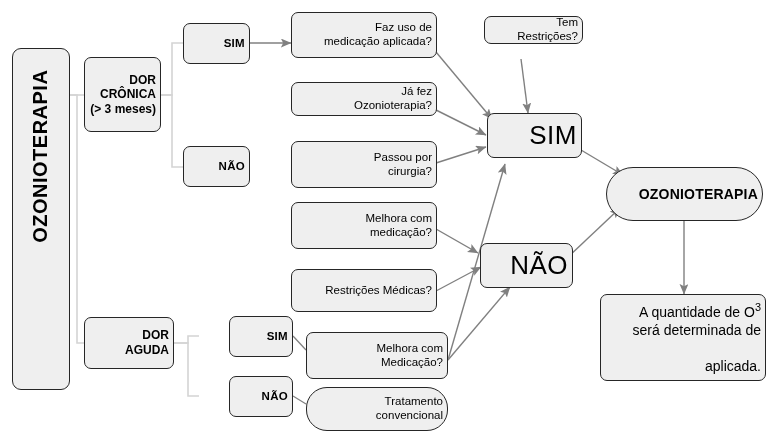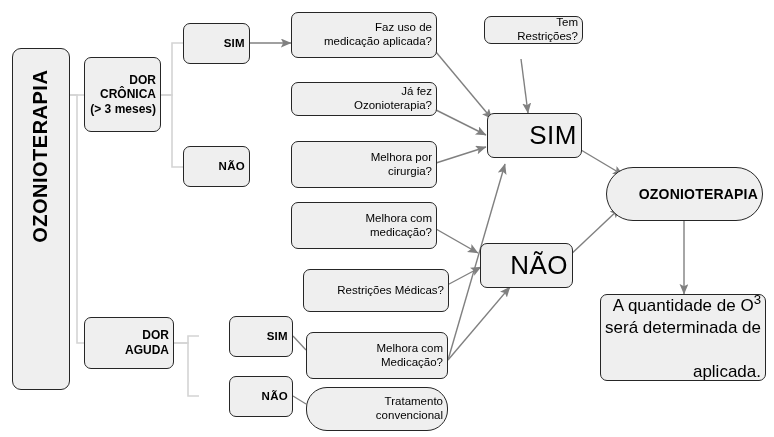--- a/index.html
+++ b/index.html
@@ -42,21 +42,21 @@
   .q { font-size: 11.5px; }
   .small-yn { font-size: 11.5px; font-weight: bold; letter-spacing: .3px; }
   .dor { font-size: 12px; font-weight: bold; line-height: 1.22; }
   .big-yn { font-size: 26px; letter-spacing: .5px; }
   .oval {
     border-radius: 40px;
     font-size: 14px;
     font-weight: bold;
     letter-spacing: .2px;
   }
-  .note { font-size: 17px; line-height: 1.3; }
+  .note { font-size: 14px; line-height: 1.3; }
   .root {
     border-radius: 9px;
   }
   .root .lbl {
     transform: rotate(-90deg);
     white-space: nowrap;
     font-size: 20px;
     font-weight: bold;
     letter-spacing: .5px;
   }
@@ -151,33 +151,33 @@
 
   <div class="node" style="left:291px; top:82px; width:146px; height:34px;">
     <span class="lbl q">
       <span>Já fez</span><br>
       <span>Ozonioterapia?</span>
     </span>
   </div>
 
   <div class="node" style="left:291px; top:141px; width:146px; height:47px;">
     <span class="lbl q">
-      <span>Melhora por</span><br>
+      <span>Passou por</span><br>
       <span>cirurgia?</span>
     </span>
   </div>
 
   <div class="node" style="left:291px; top:202px; width:146px; height:47px;">
     <span class="lbl q">
       <span>Melhora com</span><br>
       <span>medicação?</span>
     </span>
   </div>
 
-  <div class="node" style="left:291px; top:269px; width:146px; height:43px;margin-left:12px;">
+  <div class="node" style="left:291px; top:269px; width:146px; height:43px;">
     <span class="lbl q">Restrições Médicas?</span>
   </div>
 
   <div class="node" style="left:306px; top:332px; width:142px; height:47px;">
     <span class="lbl q">
       <span>Melhora com</span><br>
       <span>Medicação?</span>
     </span>
   </div>
 

